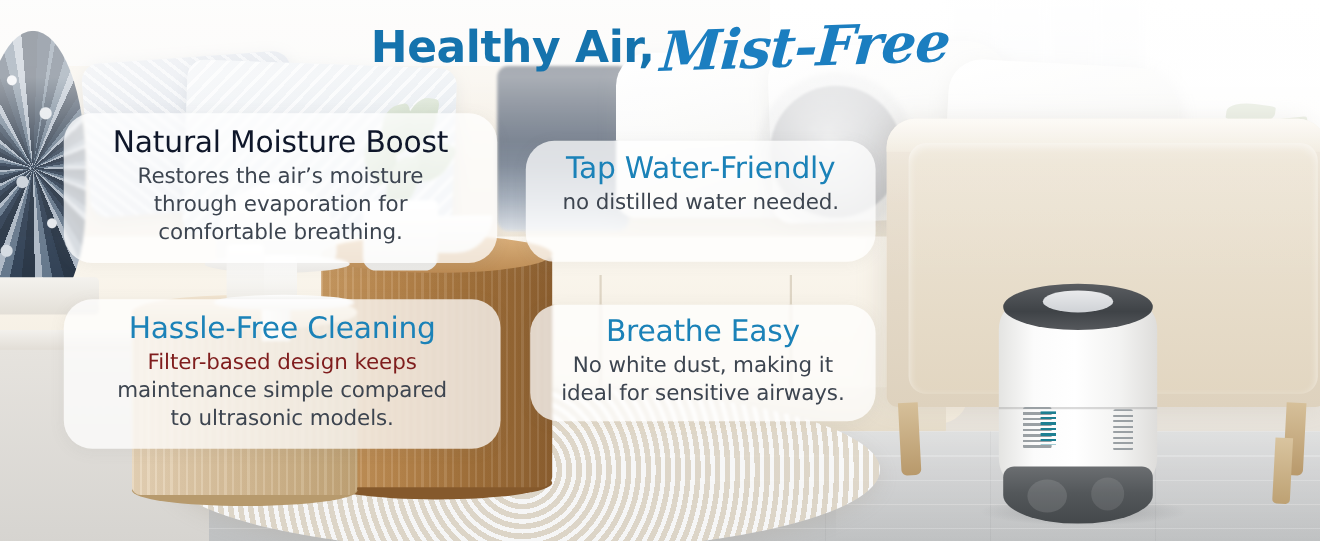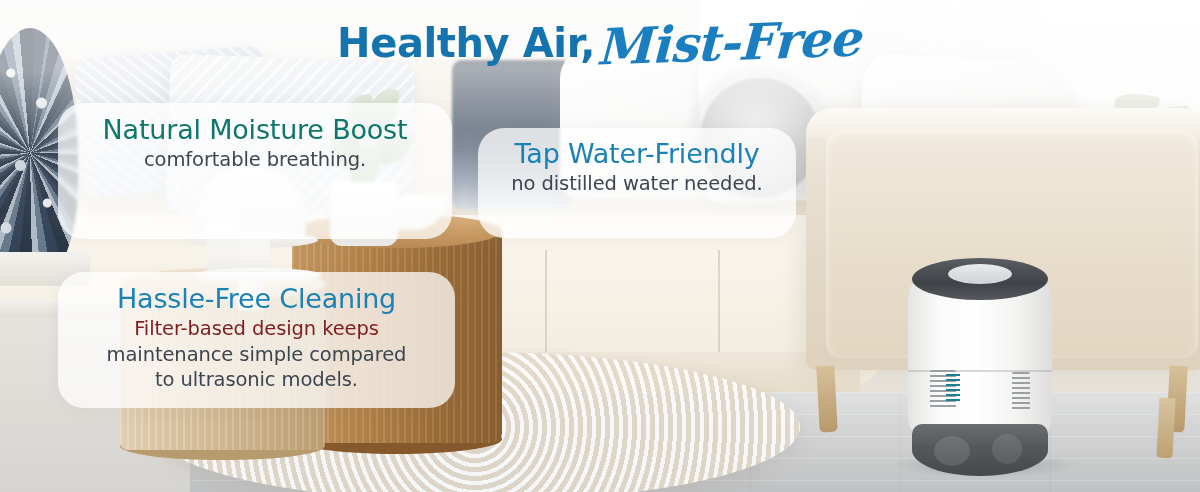--- a/index.html
+++ b/index.html
@@ -499,30 +499,37 @@
     </div>
 
     <div class="wash"></div>
   </div>
 
   <div class="title">
     <span class="title-main" style="color: rgb(21, 115, 173); text-align: right;">Healthy Air,</span><span class="title-script" style="color: rgb(27, 126, 192);">Mist-Free</span>
   </div>
 
   <div class="card" id="card-1" style="background: rgba(255, 255, 255, 0.74);">
-    <h3 style="color: #0f766e;">Natural Moisture Boost</h3>
+    <h3 style="color: #0f172a;">Natural Moisture Boost</h3>
+    <p style="color: rgb(61, 69, 80);">Restores the air’s moisture</p>
+    <p style="color: rgb(61, 69, 80);">through evaporation for</p>
     <p style="color: rgb(61, 69, 80);">comfortable breathing.</p>
   </div>
 
   <div class="card" id="card-2" style="background: rgba(255, 255, 255, 0.74);">
     <h3 style="color: rgb(27, 130, 184);">Tap Water-Friendly</h3>
     <p style="color: rgb(61, 69, 80);">no distilled water needed.</p>
   </div>
 
   <div class="card" id="card-3" style="background: rgba(255, 255, 255, 0.74);">
     <h3 style="color: rgb(27, 130, 184);">Hassle-Free Cleaning</h3>
     <p style="color: #7f1d1d;">Filter-based design keeps</p>
     <p style="color: rgb(61, 69, 80);">maintenance simple compared</p>
     <p style="color: rgb(61, 69, 80);">to ultrasonic models.</p>
   </div>
 
+  <div class="card" id="card-4" style="background: rgba(255, 255, 255, 0.74);">
+    <h3 style="color: rgb(27, 130, 184);">Breathe Easy</h3>
+    <p style="color: rgb(61, 69, 80);">No white dust, making it</p>
+    <p style="color: rgb(61, 69, 80);">ideal for sensitive airways.</p>
+  </div>
 
 </div>
 
 </body></html>

